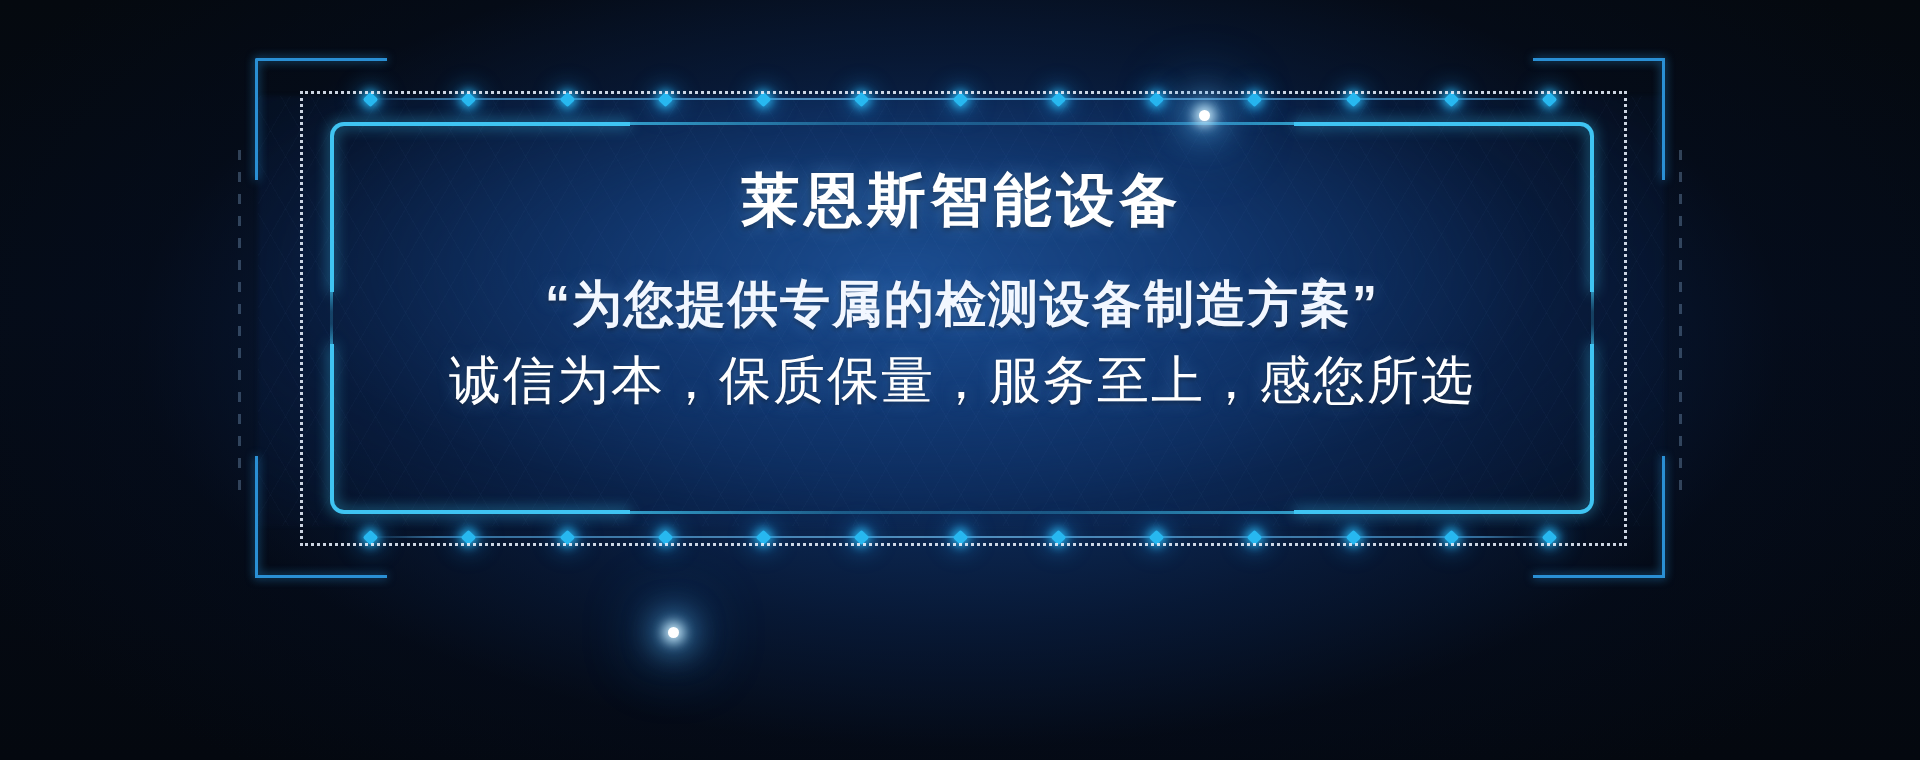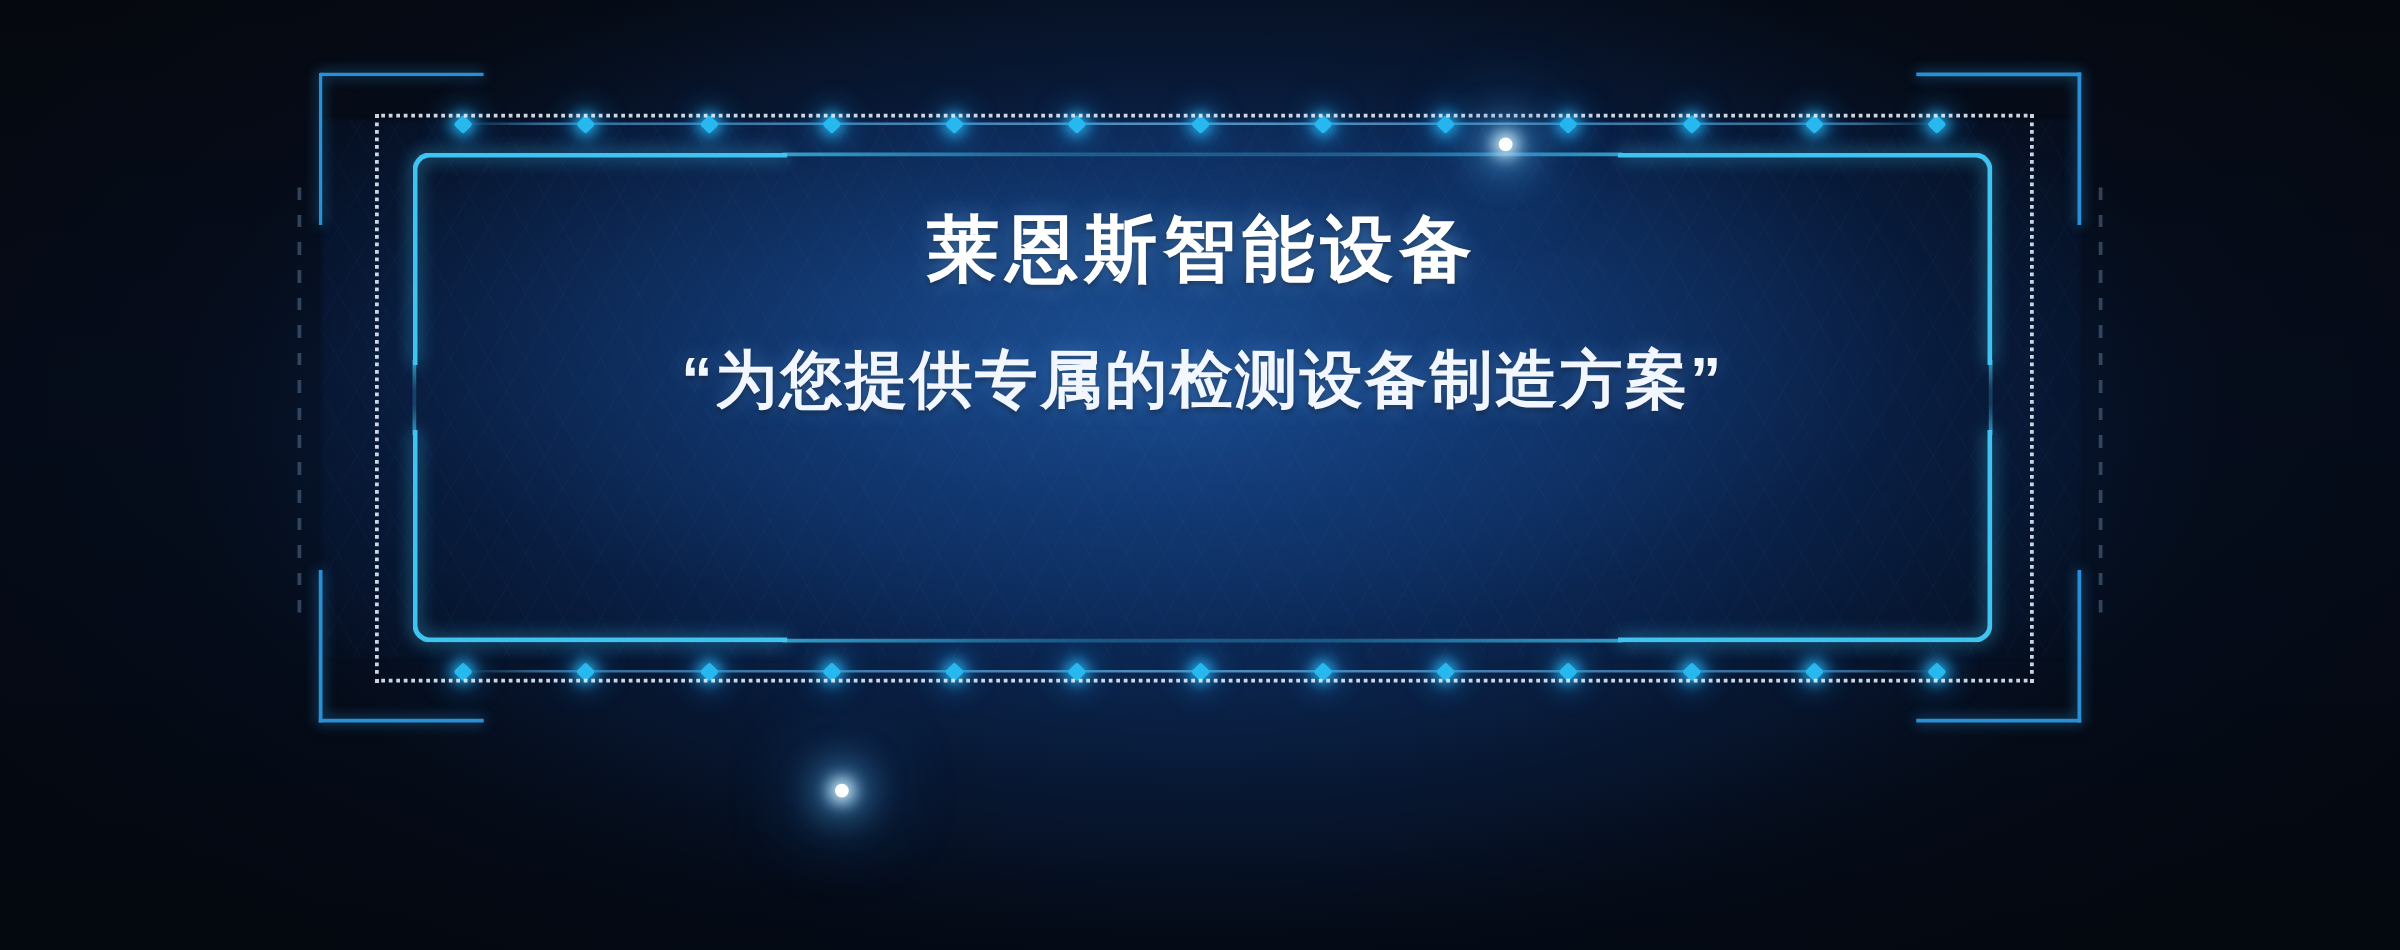--- a/index.html
+++ b/index.html
@@ -328,15 +328,16 @@
     <div class="ib-edge-v ib-edge-l"></div>
     <div class="ib-edge-v ib-edge-r"></div>
   </div>
 
   <div class="glow glow-core glow-tr"></div>
   <div class="glow glow-core glow-bl"></div>
 
   <div class="content">
     <div class="title">莱恩斯智能设备</div>
     <div class="sub-quote">“为您提供专属的检测设备制造方案”</div>
+    <div class="sub-motto">诚信为本，保质保量，服务至上，感您所选</div>
   </div>
 
 </div>
 
 </body></html>

